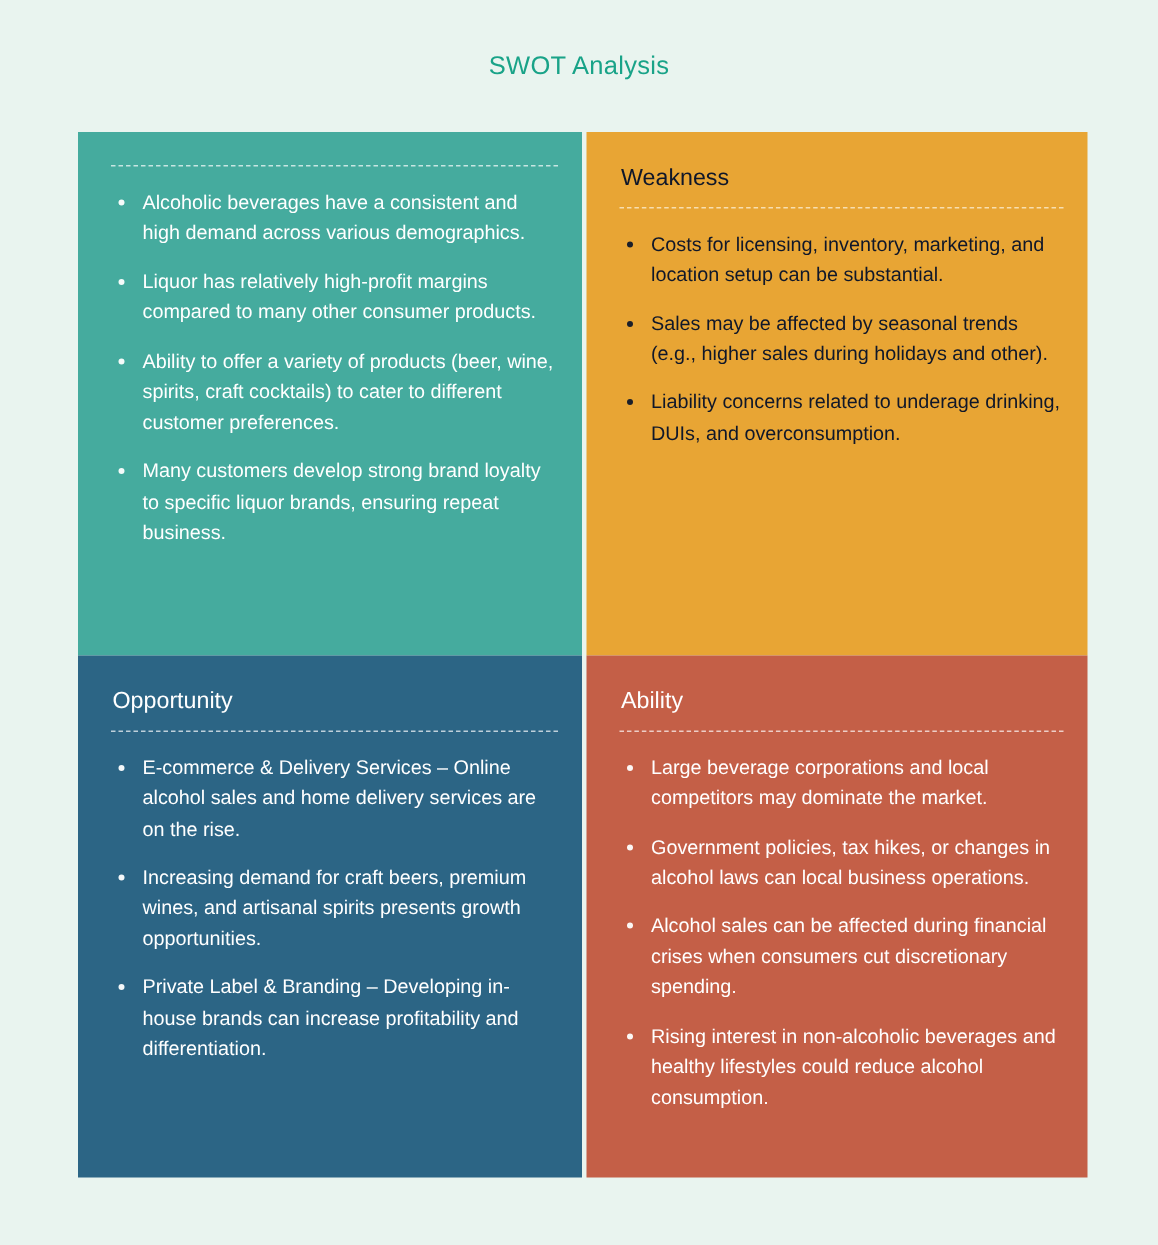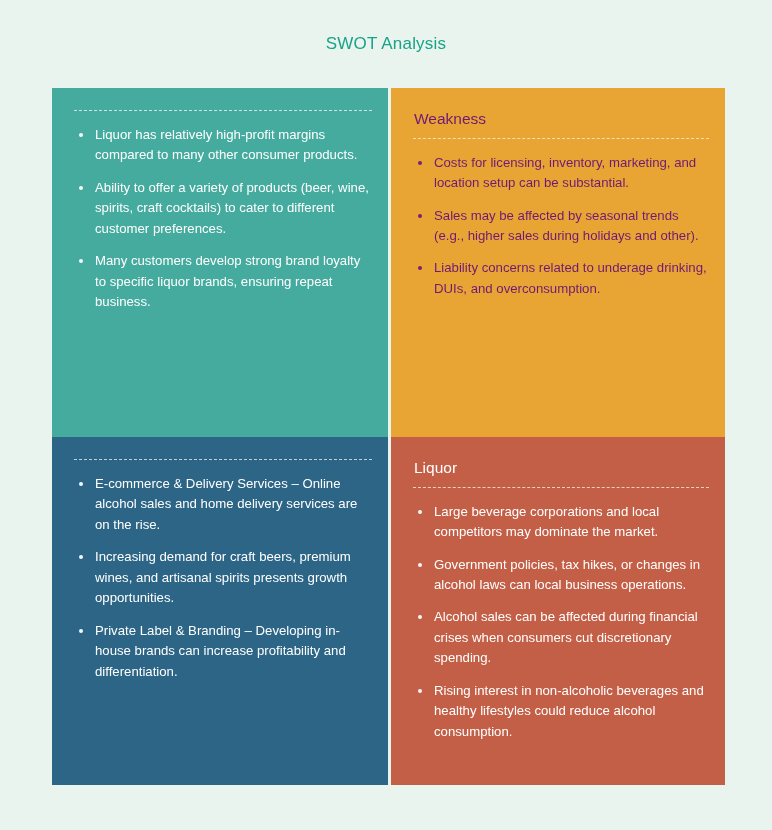--- a/index.html
+++ b/index.html
@@ -108,64 +108,66 @@
   .quad-strength, .quad-opportunity, .quad-threat {
     color: #ffffff;
   }
   .quad-strength .divider,
   .quad-opportunity .divider,
   .quad-threat .divider {
     border-color: rgba(255,255,255,0.85);
   }
 
   
-  .quad-weakness { color: #701a75; }
+  .quad-weakness { color: #0f172a; }
   .quad-weakness .divider { border-color: rgba(253,243,221,0.9); }
 </style>
 </head>
 <body>
 
 <div class="page">
 
   <div class="chart-title">SWOT Analysis</div>
 
   <div class="swot-grid">
 
     <div class="quad quad-strength">
       <div class="divider"></div>
       <ul>
+        <li>Alcoholic beverages have a consistent and high demand across various demographics.</li>
         <li> Liquor has relatively high-profit margins compared to many other consumer products.</li>
         <li>Ability to offer a variety of products (beer, wine, spirits, craft cocktails) to cater to different customer preferences.</li>
         <li>Many customers develop strong brand loyalty to specific liquor brands, ensuring repeat business.</li>
       </ul>
     </div>
 
     <div class="gap-col"></div>
 
     <div class="quad quad-weakness">
       <div class="quad-heading">Weakness</div>
       <div class="divider"></div>
       <ul>
         <li> Costs for licensing, inventory, marketing, and location setup can be substantial.</li>
         <li>Sales may be affected by seasonal trends (e.g., higher sales during holidays and other).</li>
         <li> Liability concerns related to underage drinking, DUIs, and overconsumption.</li>
       </ul>
     </div>
 
     <div class="quad quad-opportunity">
+      <div class="quad-heading">Opportunity</div>
       <div class="divider"></div>
       <ul>
         <li>E-commerce &amp; Delivery Services – Online alcohol sales and home delivery services are on the rise.</li>
         <li>Increasing demand for craft beers, premium wines, and artisanal spirits presents growth opportunities.</li>
         <li>Private Label &amp; Branding – Developing in-house brands can increase profitability and differentiation.</li>
       </ul>
     </div>
 
     <div class="quad quad-threat">
-      <div class="quad-heading">Liquor</div>
+      <div class="quad-heading">Ability</div>
       <div class="divider"></div>
       <ul>
         <li>Large beverage corporations and local competitors may dominate the market.</li>
         <li>Government policies, tax hikes, or changes in alcohol laws can local business operations.</li>
         <li>Alcohol sales can be affected during financial crises when consumers cut discretionary spending.</li>
         <li>Rising interest in non-alcoholic beverages and healthy lifestyles could reduce alcohol consumption.</li>
       </ul>
     </div>
 
   </div>

